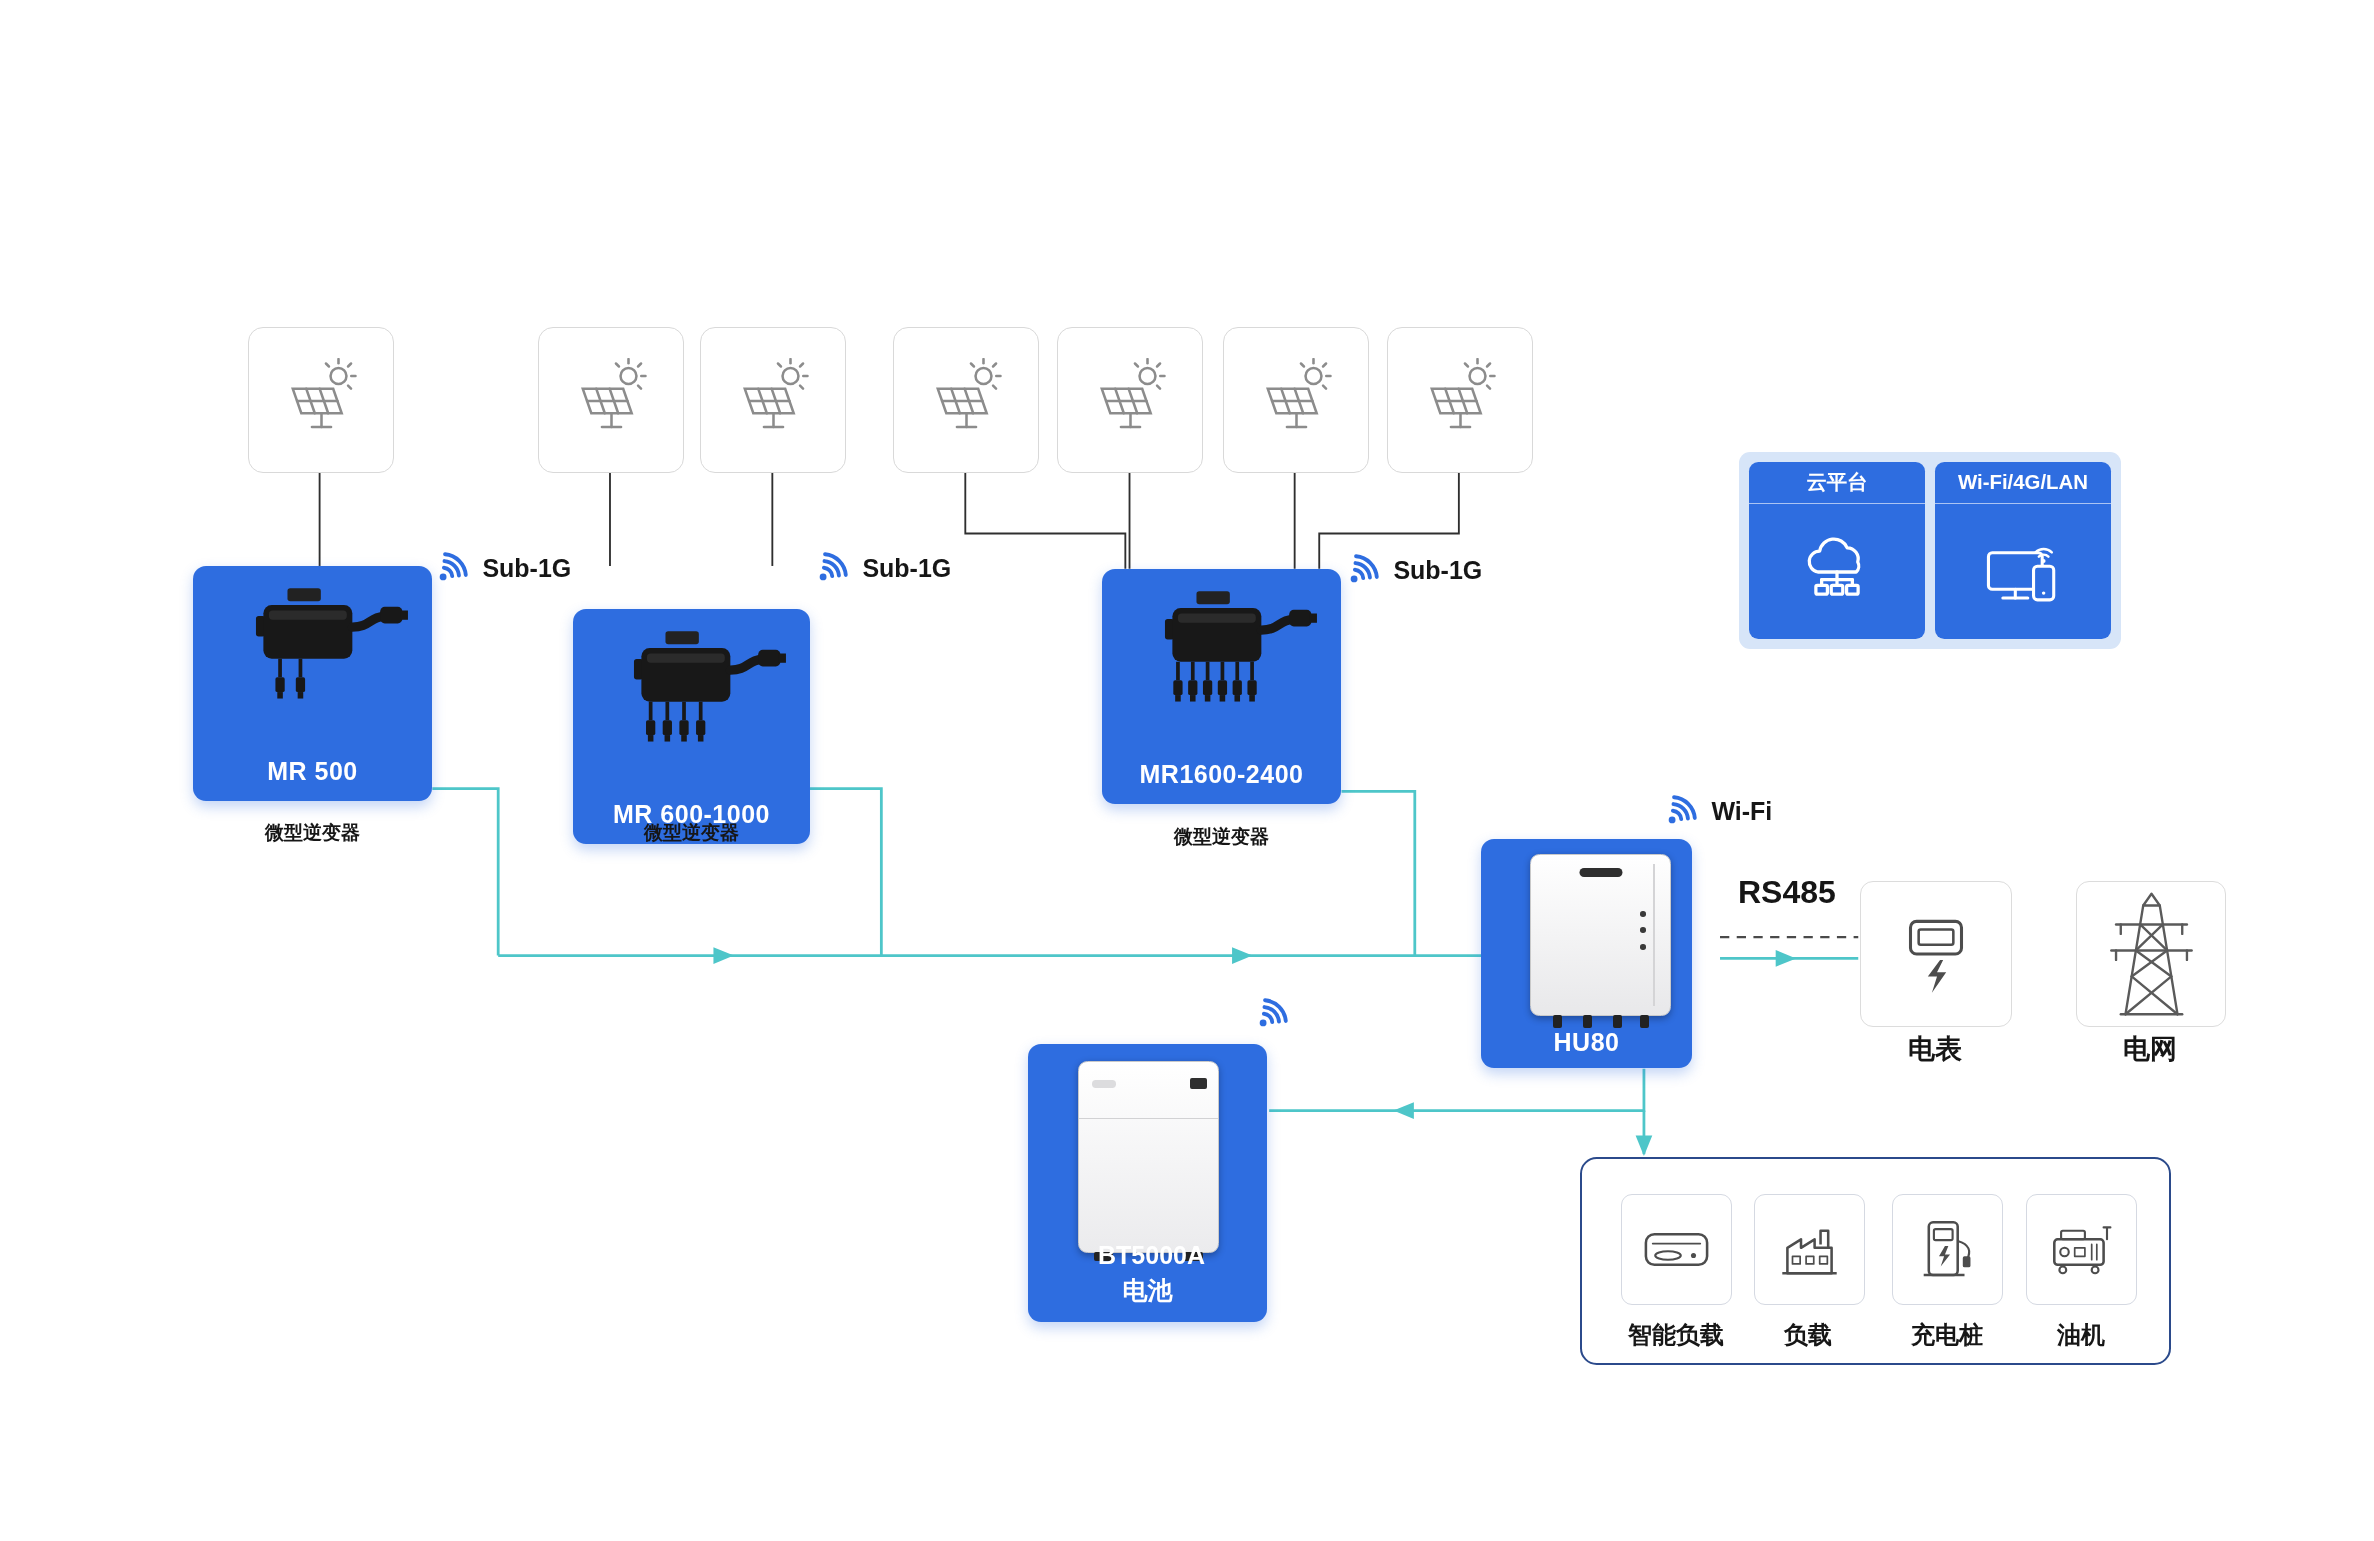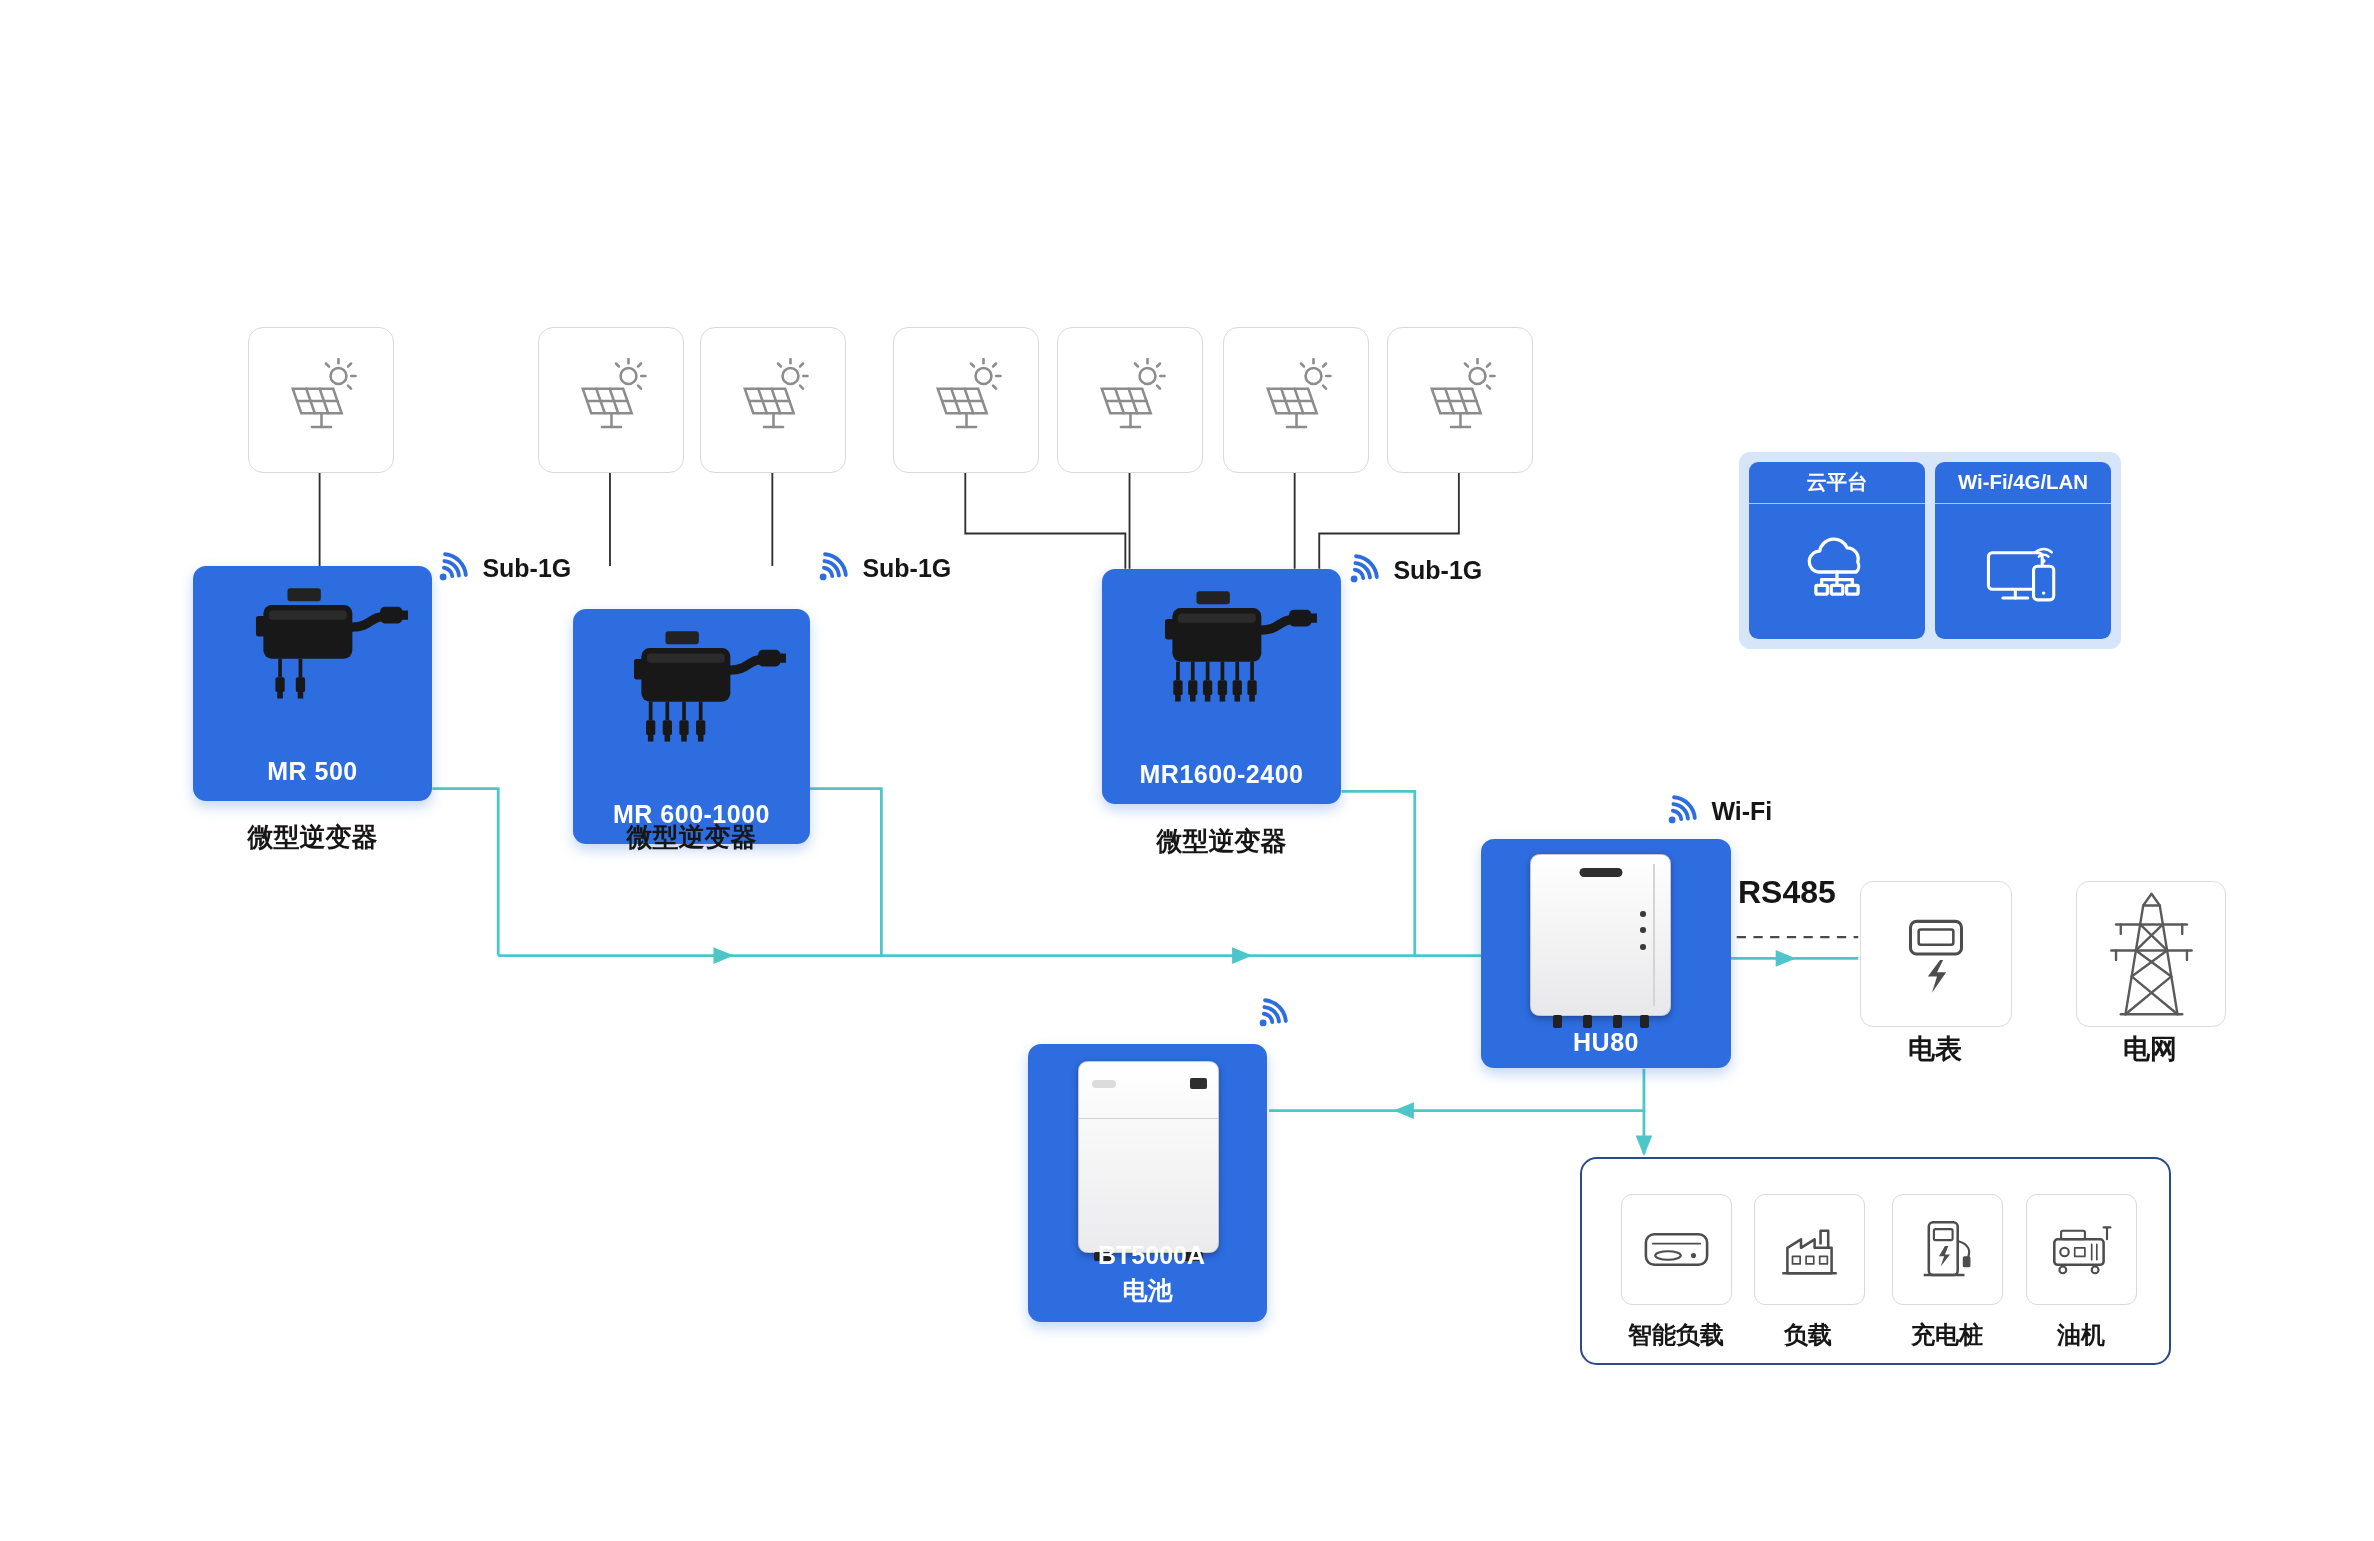--- a/index.html
+++ b/index.html
@@ -10,21 +10,21 @@
 
   
   .panel-card{position:absolute;width:144px;height:144px;background:#fff;border:1.9px solid #d9d9d9;
               border-radius:15px;display:flex;align-items:center;justify-content:center;z-index:1;}
 
   
   .blue-box{position:absolute;background:#2e6de0;border-radius:13px;z-index:2;
             box-shadow:0 5.6px 13px rgba(46,109,224,.28);}
   .model-label{position:absolute;left:0;right:0;bottom:15px;text-align:center;color:#fff;
                font-weight:bold;font-size:25px;letter-spacing:0.5px;}
-  .type-label{position:absolute;font-size:26px;font-weight:bold;color:#161616;text-align:center;z-index:2;}
+  .type-label{position:absolute;font-size:19px;font-weight:bold;color:#161616;text-align:center;z-index:2;}
 
   .radio-tag{position:absolute;display:flex;align-items:flex-start;gap:7.4px;z-index:2;}
   .radio-text{font-size:25px;font-weight:bold;color:#161616;margin-top:9.3px;white-space:nowrap;}
 
   
   .cloud-outer{position:absolute;left:1739px;top:452px;width:382px;height:197px;background:#d7e5f8;
                border-radius:11px;display:flex;gap:10.2px;padding:10.2px;box-sizing:border-box;z-index:2;}
   .cloud-box{flex:1;background:#2e6de0;border-radius:9.3px;display:flex;flex-direction:column;overflow:hidden;}
   .cloud-head{height:41px;line-height:41px;text-align:center;color:#fff;font-weight:bold;font-size:20.4px;
               border-bottom:1.9px solid rgba(255,255,255,.6);white-space:nowrap;}
@@ -372,21 +372,21 @@
           <g stroke="#ffffff" stroke-width="2.6" fill="none" stroke-linecap="round">
             <path d="M66.5 34 A7 7 0 0 1 76.5 34"></path>
               <path d="M63 29.5 A12.5 12.5 0 0 1 80 29.5"></path>
           </g>
           <circle cx="71.5" cy="38.5" r="2" fill="#ffffff"></circle>
         </svg>
       </div>
     </div>
   </div>
 
-  <div class="blue-box" style="left:1481px;top:839px;width:250px;height:229px;">
+  <div class="blue-box" style="left:1481px;top:839px;width:211px;height:229px;">
     <div class="hu-device">
       <div class="hu-handle"></div>
       <div class="hu-seam"></div>
       <div class="hu-dot" style="top:56px;"></div>
       <div class="hu-dot" style="top:72px;"></div>
       <div class="hu-dot" style="top:89px;"></div>
       <div class="hu-nub" style="left:22px;"></div>
       <div class="hu-nub" style="left:52px;"></div>
       <div class="hu-nub" style="left:82px;"></div>
       <div class="hu-nub" style="left:109px;"></div>

